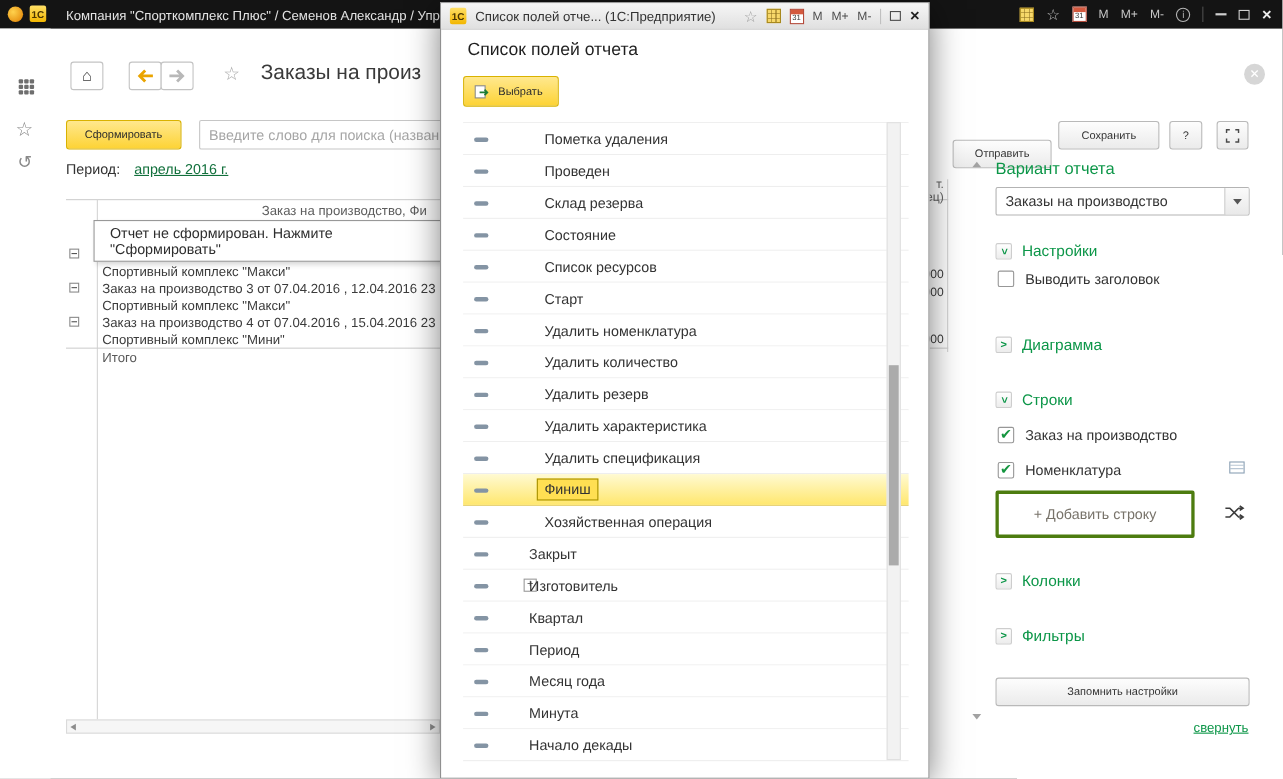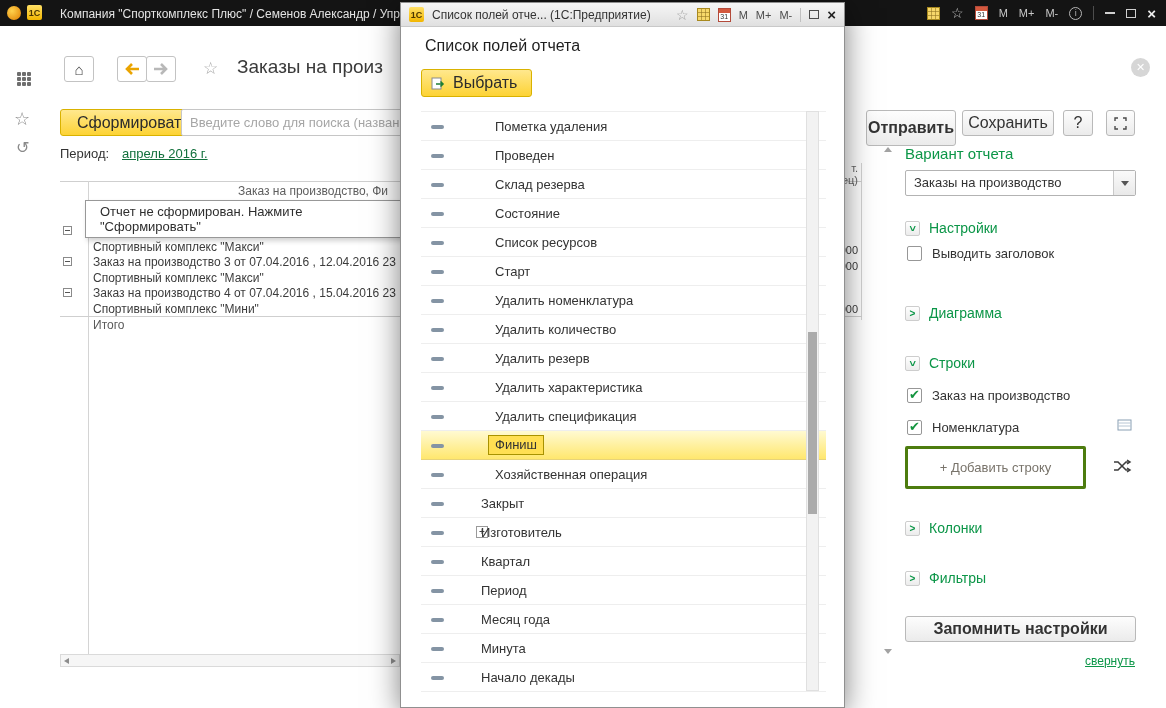--- a/index.html
+++ b/index.html
@@ -29,21 +29,21 @@
   .sidebar{position:absolute;left:0;top:26px;width:46px;height:682px;background:#fff;}
   .dots{position:absolute;left:17px;top:46px;width:4px;height:4px;background:#6e6e6e;border-radius:1px;box-shadow:5px 0 #6e6e6e,10px 0 #6e6e6e,0 5px #6e6e6e,5px 5px #6e6e6e,10px 5px #6e6e6e,0 10px #6e6e6e,5px 10px #6e6e6e,10px 10px #6e6e6e;}
   .sb-star{position:absolute;left:14px;top:82px;font-size:18px;color:#8a8a8a;}
   .sb-hist{position:absolute;left:16px;top:112px;font-size:16px;color:#8a8a8a;}
 
   
   .navbtn{position:absolute;width:30px;height:26px;background:#fff;border:1px solid #c3c3c3;border-radius:3px;display:flex;align-items:center;justify-content:center;}
   .tool-star{position:absolute;left:203px;top:58px;font-size:17px;color:#a9a9a9;}
   .page-title{position:absolute;left:237px;top:56px;width:161px;font-size:19px;color:#3a3a3a;white-space:nowrap;overflow:hidden;}
   .close-circle{position:absolute;left:1131px;top:58px;width:19px;height:19px;border-radius:50%;background:#d6d6d6;color:#fff;font-size:11px;font-weight:bold;display:flex;align-items:center;justify-content:center;}
-  .btn{position:absolute;display:flex;align-items:center;justify-content:center;border-radius:3px;font-size:16px;cursor:pointer;white-space:nowrap;}
+  .btn{position:absolute;display:flex;align-items:center;justify-content:center;border-radius:3px;font-size:10px;cursor:pointer;white-space:nowrap;}
   .btn-yellow{background:linear-gradient(#ffe88e,#fdd335);border:1px solid #d9b200;color:#2b2b2b;}
   .btn-std{background:linear-gradient(#fdfdfd,#ebebeb);border:1px solid #b9b9b9;color:#333;}
   .search-input{position:absolute;left:181px;top:109px;width:229px;height:27px;border:1px solid #c6c6c6;border-radius:2px;padding:0 8px;font:13px "Liberation Sans","DejaVu Sans",sans-serif;color:#333;outline:none;}
   .search-input::placeholder{color:#a6a6a6;}
   .link-green{color:#12703c;text-decoration:underline;cursor:pointer;text-align:center;}
 
   
   .hline{position:absolute;height:0;border-top:1px solid #cfcfcf;}
   .vline{position:absolute;width:0;border-left:1px solid #d4d4d4;}
   .col-header{position:absolute;left:238px;top:184px;width:161px;font-size:12px;color:#5d5d5d;white-space:nowrap;overflow:hidden;}
@@ -74,21 +74,21 @@
   .chev{font-size:10px;font-weight:bold;color:#0c9648;display:inline-block;}
   .chev-box.open .chev{transform:rotate(90deg);}
   .section .slabel{font-size:14px;color:#0c9648;}
   .cbrow{position:absolute;display:flex;align-items:center;gap:10px;cursor:pointer;}
   .cb{width:15px;height:15px;border:1px solid #979797;border-radius:2px;background:#fff;position:relative;flex:none;}
   .cb.checked::after{content:"\2714";position:absolute;left:1px;top:-2px;font-size:13px;color:#14953f;}
   .cbrow .clabel{font-size:13px;color:#333;}
   .add-row-btn{position:absolute;left:905px;top:446px;width:181px;height:43px;background:#fff;border:3px solid #4d7c0f;border-radius:2px;display:flex;align-items:center;justify-content:center;font-size:13px;color:#78736a;cursor:pointer;}
   .disp-icon{position:absolute;left:1117px;top:419px;}
   .shuffle-icon{position:absolute;left:1113px;top:459px;}
-  .remember-btn{left:905px;top:616px;width:231px;height:26px;font-weight:bold;}
+  .remember-btn{left:905px;top:616px;width:231px;height:26px;}
   .collapse-link{position:absolute;right:31px;top:654px;font-size:12px;color:#0c9648;text-decoration:underline;cursor:pointer;}
 
   
   .dialog{position:absolute;left:400px;top:2px;width:445px;height:706px;background:#fff;border:1px solid #909090;box-shadow:0 6px 28px rgba(0,0,0,.5);z-index:10;}
   .dlg-titlebar{height:24px;background:linear-gradient(#f6f6f6,#e0e0e0);border-bottom:1px solid #c9c9c9;display:flex;align-items:center;gap:8px;padding:0 8px;}
   .dlg-titlebar .ico-star{color:#9a9a9a;}
   .dlg-titlebar .mem{color:#4c4c4c;}
   .dlg-titlebar .tb-sep{background:#c0c0c0;}
   .dlg-titlebar .ico-max{border-color:#4c4c4c;}
   .dlg-titlebar .ico-close{color:#222;}
@@ -152,21 +152,21 @@
     <svg width="18" height="14" viewBox="0 0 18 14">
         <path d="M2 7 H14 M9 2 l5 5 -5 5" stroke="#b8b8b8" stroke-width="2.6" fill="none"></path>
       </svg>
   </div>
   <span class="tool-star">☆</span>
   <div class="page-title">Заказы на произ</div>
   <div class="close-circle">✕</div>
 
   <div class="btn btn-yellow" style="left:60px;top:109px;height:27px;padding:0 16px;">Сформировать</div>
   <input class="search-input" type="text" placeholder="Введите слово для поиска (назван" style="">
-  <div class="btn btn-std" style="left:866px;top:110px;width:90px;height:36px;font-weight:bold;">Отправить</div>
+  <div class="btn btn-std" style="left:866px;top:127px;width:90px;height:26px;">Отправить</div>
   <div class="btn btn-std" style="left:962px;top:110px;width:92px;height:26px;">Сохранить</div>
   <div class="btn btn-std" style="left:1063px;top:110px;width:30px;height:26px;">?</div>
   <div class="btn btn-std" style="left:1106px;top:110px;width:29px;height:26px;">
     <svg width="13" height="13" viewBox="0 0 13 13">
         <path d="M1 4 V1 H4 M9 1 H12 V4 M12 9 V12 H9 M4 12 H1 V9" stroke="#4a4a4a" stroke-width="1.4" fill="none"></path>
       </svg>
   </div>
 
   <span style="position:absolute;left:60px;top:146px;font-size:13px;color:#333;">Период:</span>
   <span class="link-green" style="position:absolute;left:122px;top:146px;font-size:13px;">апрель 2016 г.</span>

